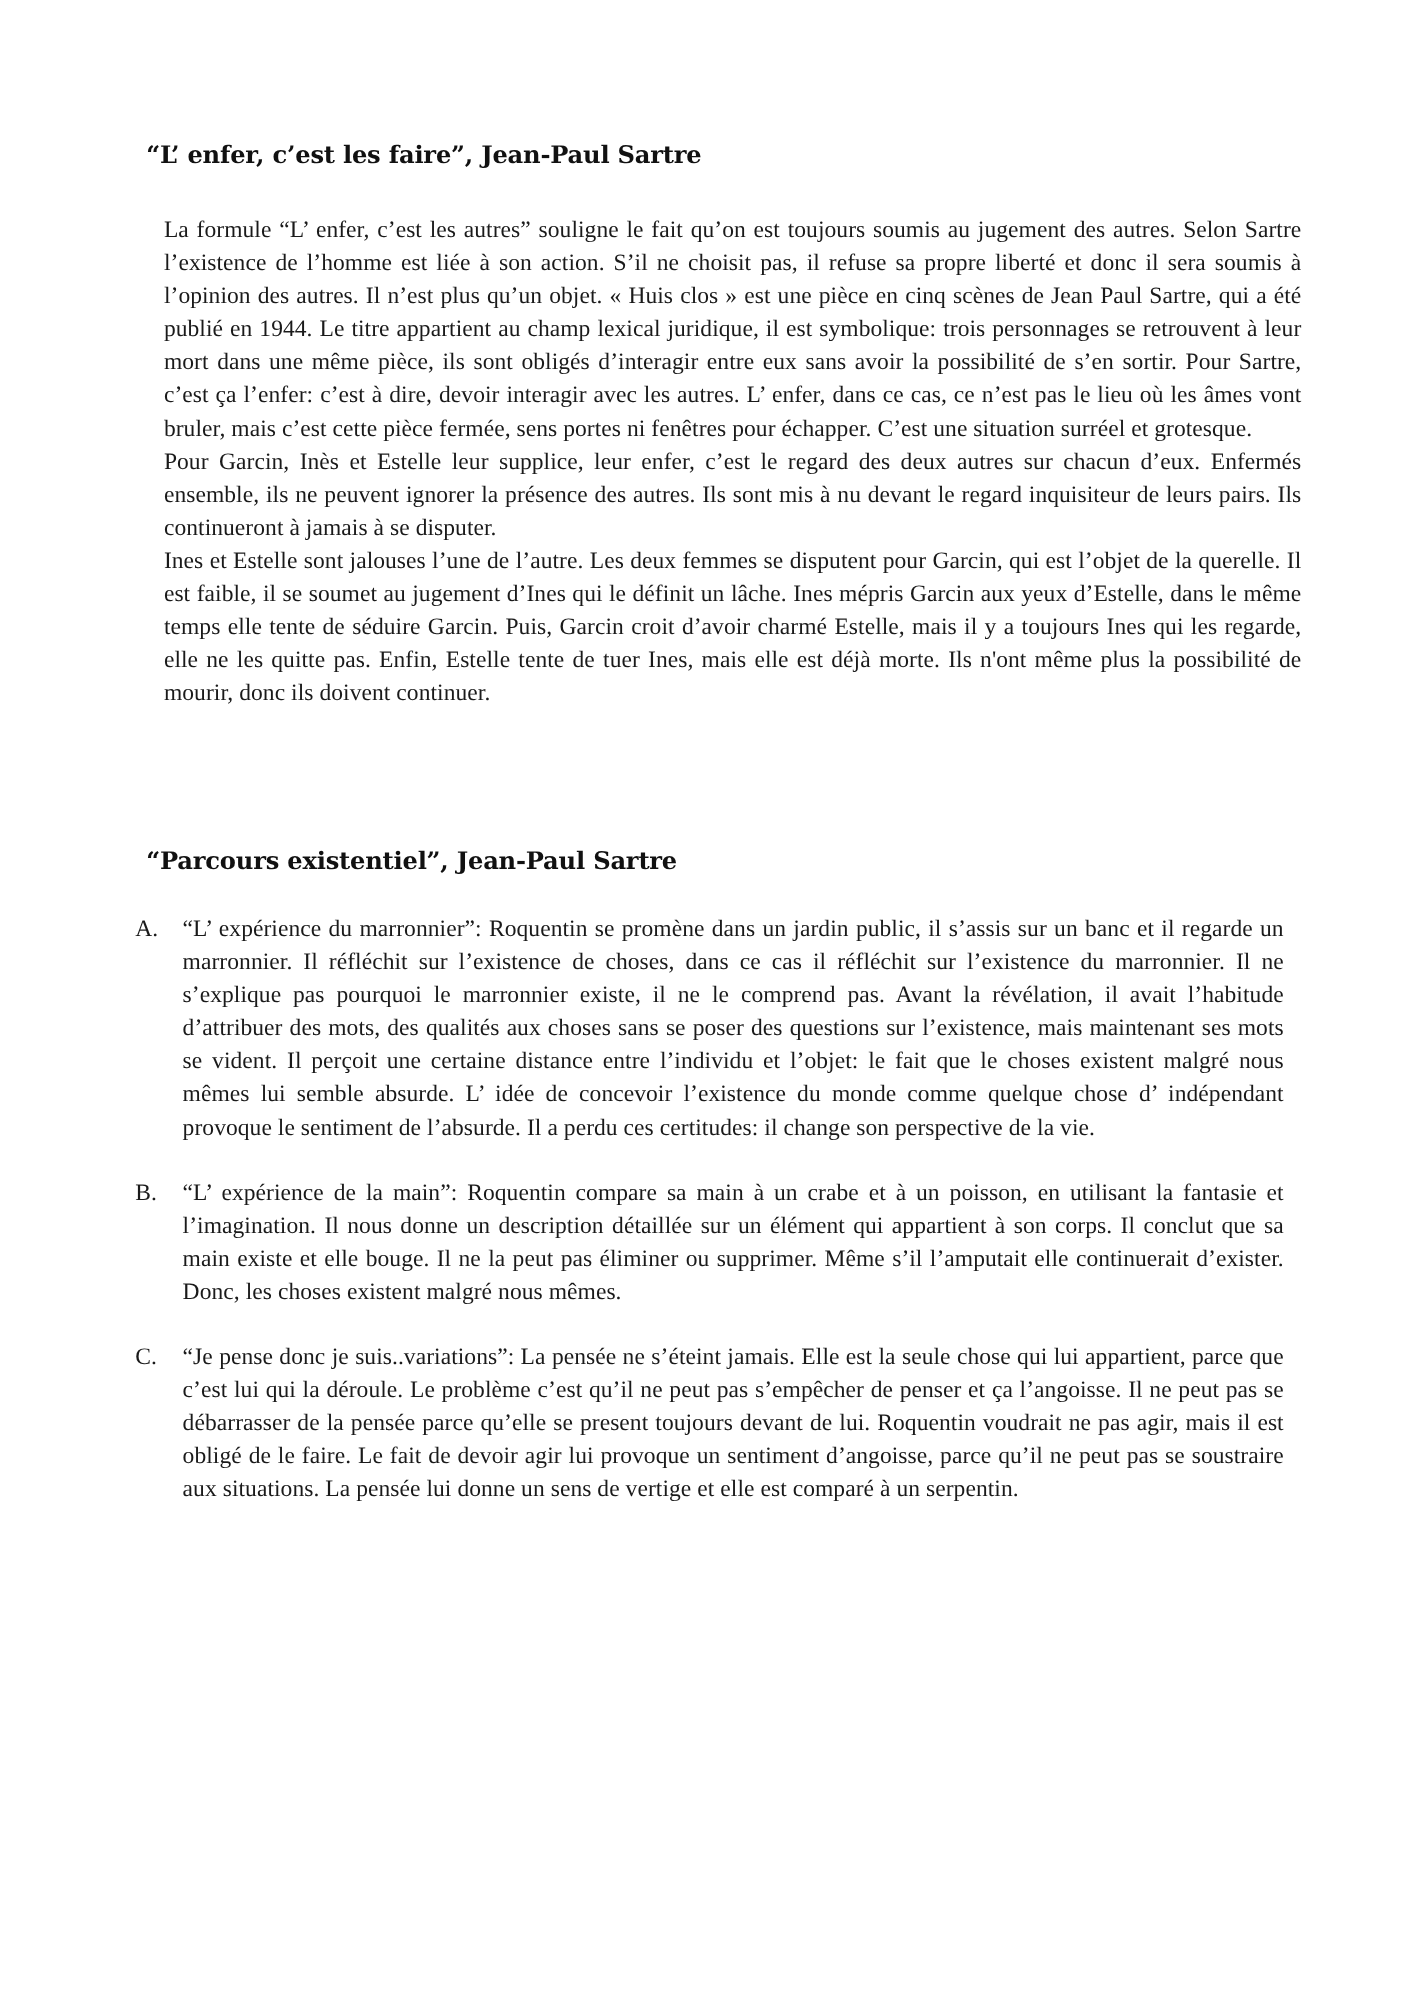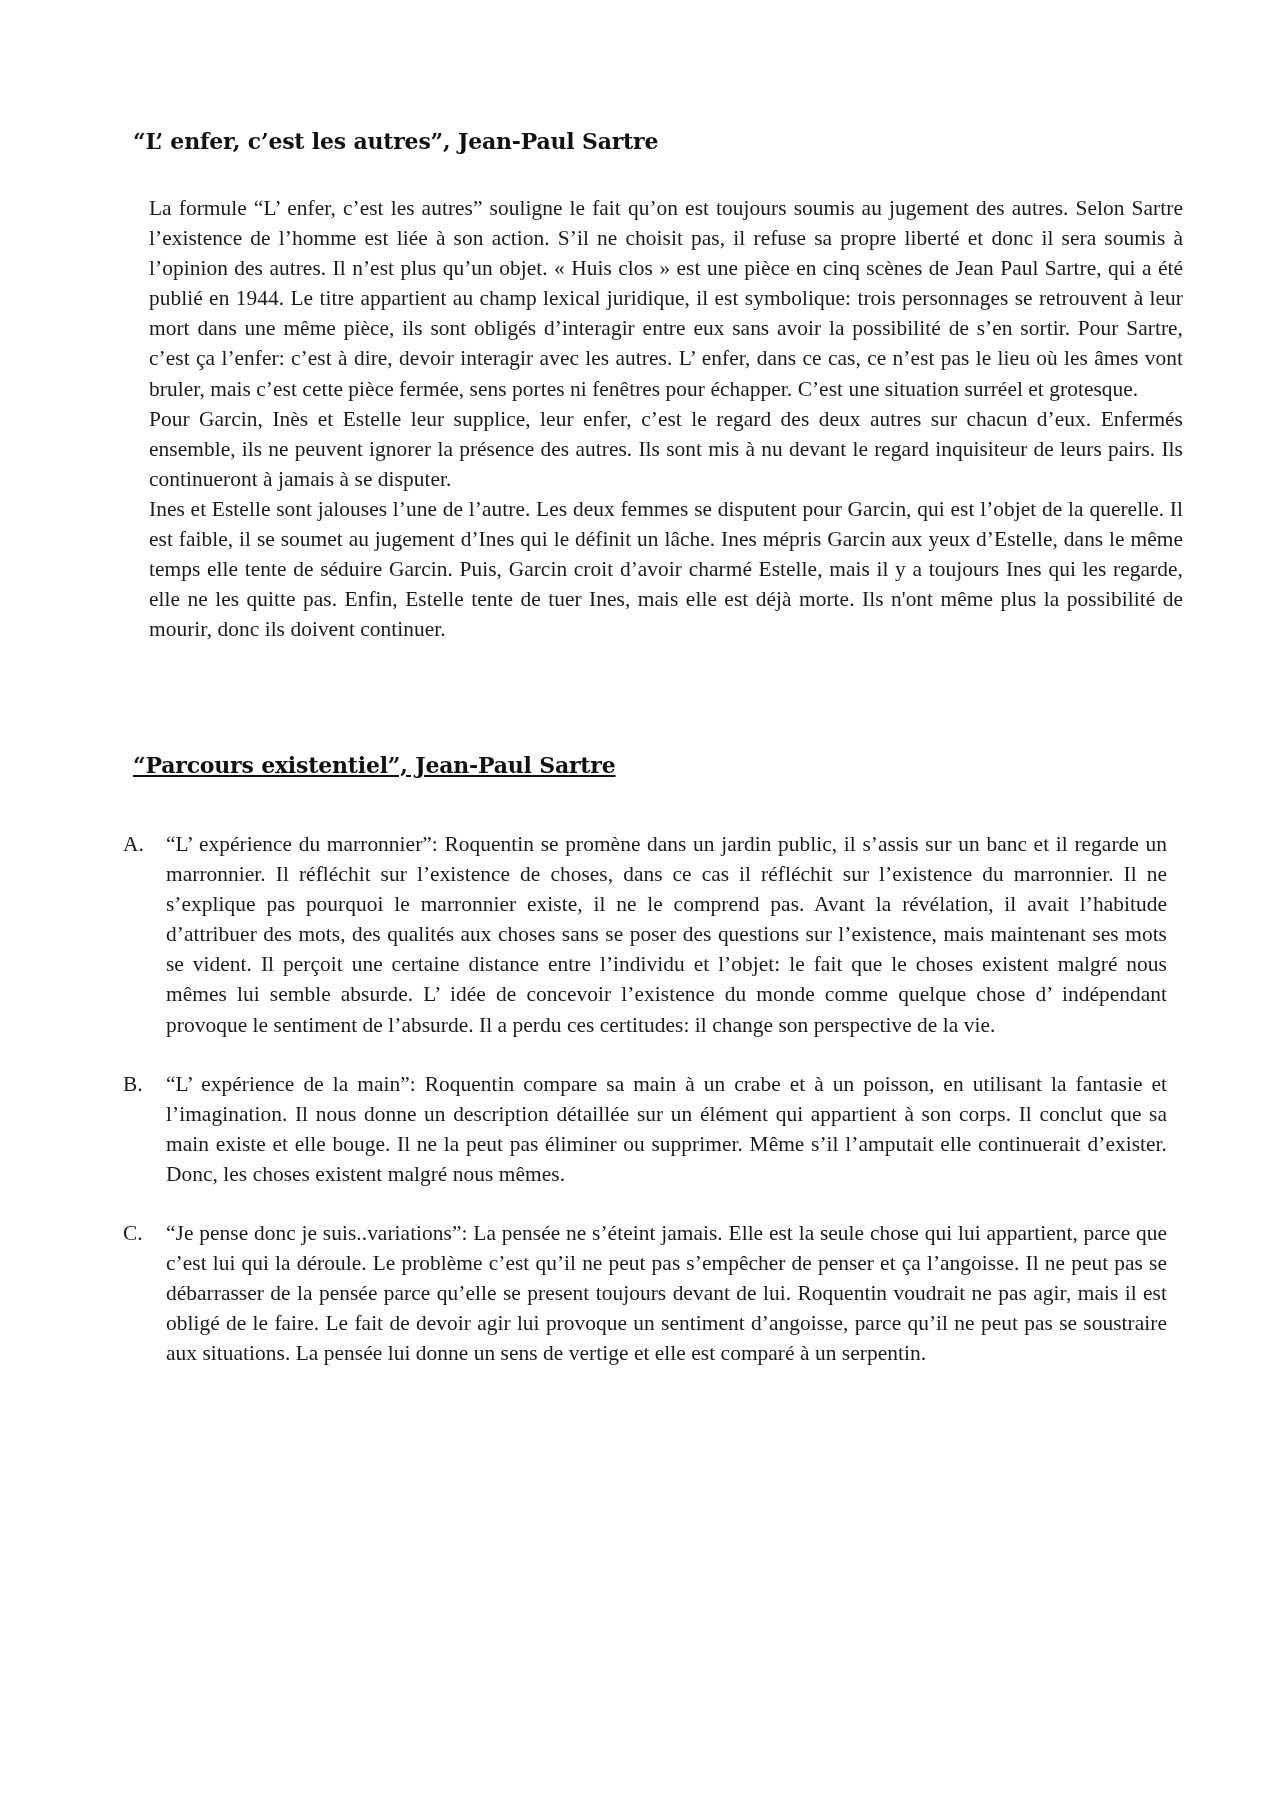--- a/index.html
+++ b/index.html
@@ -23,21 +23,21 @@
     }
     h2 {
       font-family: "DejaVu Serif", "Liberation Serif", serif;
       font-weight: bold;
       font-size: 22px;
       margin: 0;
       letter-spacing: -0.2px;
       color: #111;
     }
     .section-title-1 { position: absolute; top: 128px; left: 0; }
-    .section-title-2 { position: absolute; top: 752px; left: 0; text-decoration: underline; }
+    .section-title-2 { position: absolute; top: 770px; left: 0; }
     .para {
       font-size: 21.4px;
       line-height: 30.1px;
       text-align: justify;
       margin: 0;
       letter-spacing: 0.05px;
     }
     .block1 { position: absolute; top: 193px; left: 0; width: 1034px; margin-left: 16px; }
     .list {
       position: absolute;
@@ -59,21 +59,21 @@
       top: 0;
       font-size: 21.4px;
       line-height: 30.1px;
     }
   </style>
 </head>
 <body>
 
 <div class="page">
 
-  <h2 class="section-title-1">“L’ enfer, c’est les autres”, Jean-Paul Sartre</h2>
+  <h2 class="section-title-1">“L’ enfer, c’est les faire”, Jean-Paul Sartre</h2>
 
   <div class="block1">
     <p class="para">La formule “L’ enfer, c’est les autres” souligne le fait qu’on est toujours soumis au jugement des autres. Selon Sartre l’existence de l’homme est liée à son action. S’il ne choisit pas, il refuse sa propre liberté et donc il sera soumis à l’opinion des autres. Il n’est plus qu’un objet. « Huis clos » est une pièce en cinq scènes de Jean Paul Sartre, qui a été publié en 1944. Le titre appartient au champ lexical juridique, il est symbolique: trois personnages se retrouvent à leur mort dans une même pièce, ils sont obligés d’interagir entre eux sans avoir la possibilité de s’en sortir. Pour Sartre, c’est ça l’enfer: c’est à dire, devoir interagir avec les autres. L’ enfer, dans ce cas, ce n’est pas le lieu où les âmes vont bruler, mais c’est cette pièce fermée, sens portes ni fenêtres pour échapper. C’est une situation surréel et grotesque.</p>
     <p class="para">Pour Garcin, Inès et Estelle leur supplice, leur enfer, c’est le regard des deux autres sur chacun d’eux. Enfermés ensemble, ils ne peuvent ignorer la présence des autres. Ils sont mis à nu devant le regard inquisiteur de leurs pairs. Ils continueront à jamais à se disputer.</p>
     <p class="para">Ines et Estelle sont jalouses l’une de l’autre. Les deux femmes se disputent pour Garcin, qui est l’objet de la querelle. Il est faible, il se soumet au jugement d’Ines qui le définit un lâche. Ines mépris Garcin aux yeux d’Estelle, dans le même temps elle tente de séduire Garcin. Puis, Garcin croit d’avoir charmé Estelle, mais il y a toujours Ines qui les regarde, elle ne les quitte pas. Enfin, Estelle tente de tuer Ines, mais elle est déjà morte. Ils n'ont même plus la possibilité de mourir, donc ils doivent continuer.</p>
   </div>
 
   <h2 class="section-title-2">“Parcours existentiel”, Jean-Paul Sartre</h2>
 
   <ol class="list">

